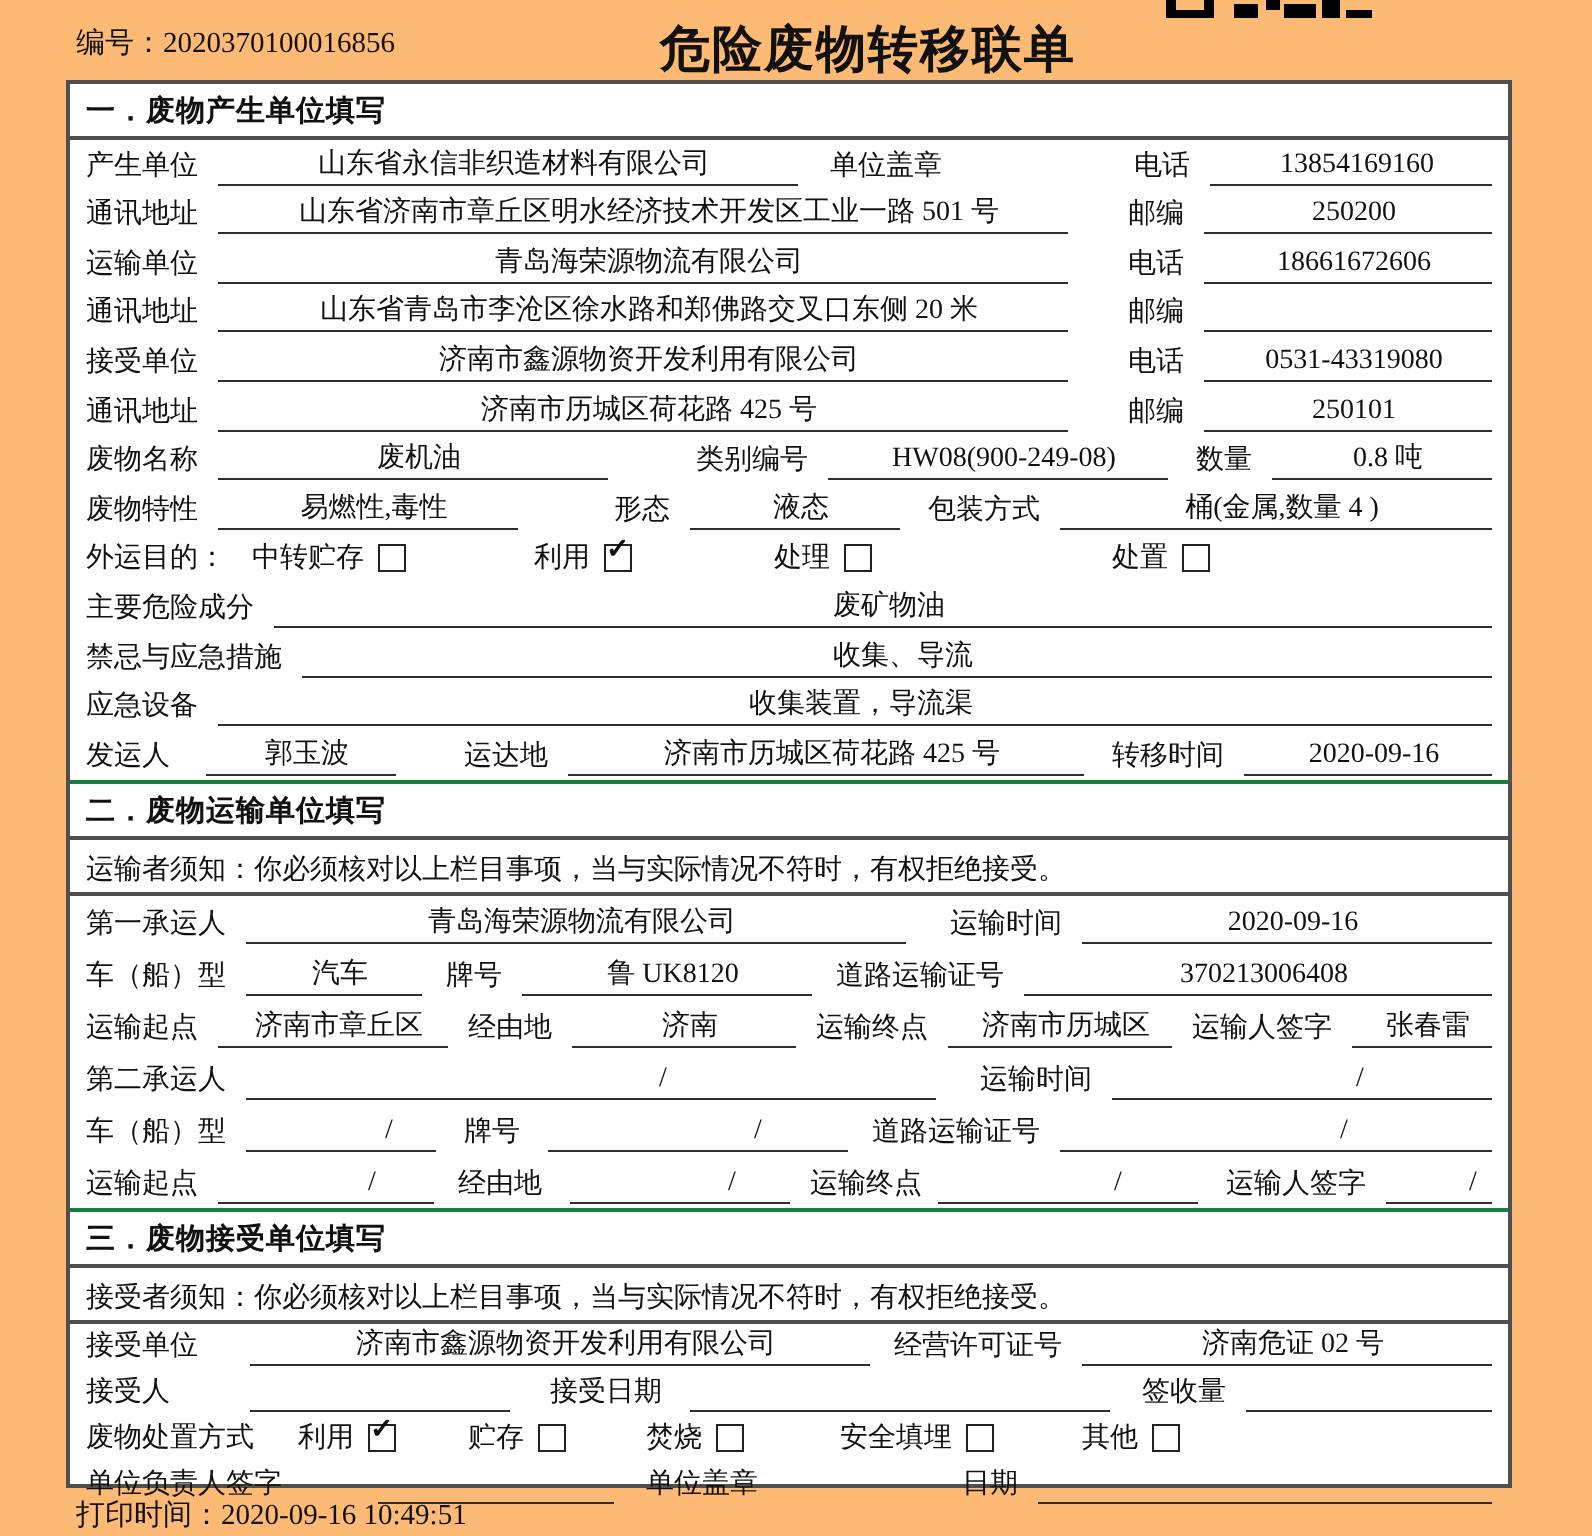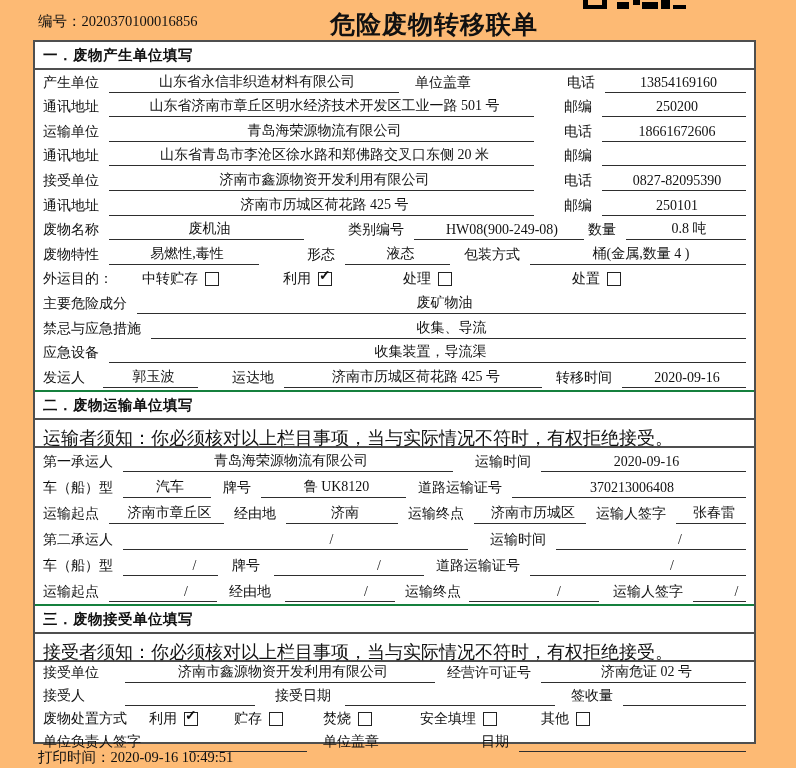--- a/index.html
+++ b/index.html
@@ -7,21 +7,21 @@
   .page{position:relative;width:796px;height:768px;background:#fdba74;overflow:hidden;padding-left:48px;}
   .right-edge{position:absolute;top:0;right:2px;width:2px;height:768px;background:#c9c9c9;}
   
   .serial{position:absolute;left:38px;top:12px;font-size:14.5px;white-space:nowrap;}
   .doc-title{position:absolute;left:330px;top:8px;font-size:25px;font-weight:bold;letter-spacing:1px;white-space:nowrap;}
   .qr{position:absolute;left:583px;top:0;}
   
   .formbox{position:absolute;left:33px;top:40px;width:723px;height:704px;border:2px solid #4f4f4f;box-sizing:border-box;background:#fff;}
   .sec-title{font-weight:bold;font-size:14.5px;padding:4px 8px 3px;border-bottom:2px solid #4f4f4f;letter-spacing:0.5px;}
   .sec-title.bt{border-top:2px solid #15803d;}
-  .notice{font-size:18px;padding:6px 8px 4px;border-bottom:2px solid #4f4f4f;height:28px;box-sizing:border-box;white-space:nowrap;}
+  .notice{font-size:14px;padding:6px 8px 4px;border-bottom:2px solid #4f4f4f;height:28px;box-sizing:border-box;white-space:nowrap;}
   .row{display:flex;align-items:flex-end;padding:0 8px 2px 8px;font-size:14px;box-sizing:border-box;white-space:nowrap;text-align:center;}
   .s1 .row{height:24.6px;}
   .s2 .row{height:26px;}
   .s3 .row{height:23.2px;}
   .lbl{white-space:nowrap;padding-bottom:1px;}
   .u{border-bottom:1px solid #2e2e2e;min-height:17px;margin-left:10px;padding:0 4px 1px 10px;box-sizing:border-box;overflow:hidden;white-space:nowrap;}
   .f1{flex:1 1 auto;}
   .opt{display:inline-flex;align-items:center;padding-bottom:1px;}
   .cb{display:inline-block;width:12px;height:12px;border:1px solid #222;margin-left:7px;position:relative;background:#fff;}
   .cb.checked::after{content:"\2713";position:absolute;left:0px;top:-4px;font-size:14px;font-weight:bold;color:#111;line-height:1;}
@@ -78,51 +78,51 @@
         <span class="lbl">通讯地址</span>
         <span class="u" style="width:425px">山东省青岛市李沧区徐水路和郑佛路交叉口东侧 20 米</span>
         <span class="lbl" style="margin-left:30px">邮编</span>
         <span class="u f1"></span>
       </div>
 
       <div class="row">
         <span class="lbl">接受单位</span>
         <span class="u" style="width:425px">济南市鑫源物资开发利用有限公司</span>
         <span class="lbl" style="margin-left:30px">电话</span>
-        <span class="u f1">0827-82095390</span>
+        <span class="u f1">0531-43319080</span>
       </div>
 
       <div class="row">
         <span class="lbl">通讯地址</span>
         <span class="u" style="width:425px">济南市历城区荷花路 425 号</span>
         <span class="lbl" style="margin-left:30px">邮编</span>
         <span class="u f1">250101</span>
       </div>
 
       <div class="row">
         <span class="lbl">废物名称</span>
         <span class="u" style="width:195px">废机油</span>
         <span class="lbl" style="margin-left:44px">类别编号</span>
         <span class="u" style="width:170px">HW08(900-249-08)</span>
-        <span class="lbl" style="margin-left:4px">数量</span>
+        <span class="lbl" style="margin-left:14px">数量</span>
         <span class="u f1">0.8 吨</span>
       </div>
 
       <div class="row">
         <span class="lbl">废物特性</span>
         <span class="u" style="width:150px">易燃性,毒性</span>
         <span class="lbl" style="margin-left:48px">形态</span>
         <span class="u" style="width:105px">液态</span>
         <span class="lbl" style="margin-left:14px">包装方式</span>
         <span class="u f1">桶(金属,数量 4 )</span>
       </div>
 
       <div class="row">
         <span class="lbl">外运目的：</span>
-        <span class="opt" style="margin-left:29px">
+        <span class="opt" style="margin-left:13px">
           <span>中转贮存</span>
           <span class="cb"></span>
         </span>
         <span class="opt" style="margin-left:64px">
           <span>利用</span>
           <span class="cb checked"></span>
         </span>
         <span class="opt" style="margin-left:71px">
           <span>处理</span>
           <span class="cb"></span>

